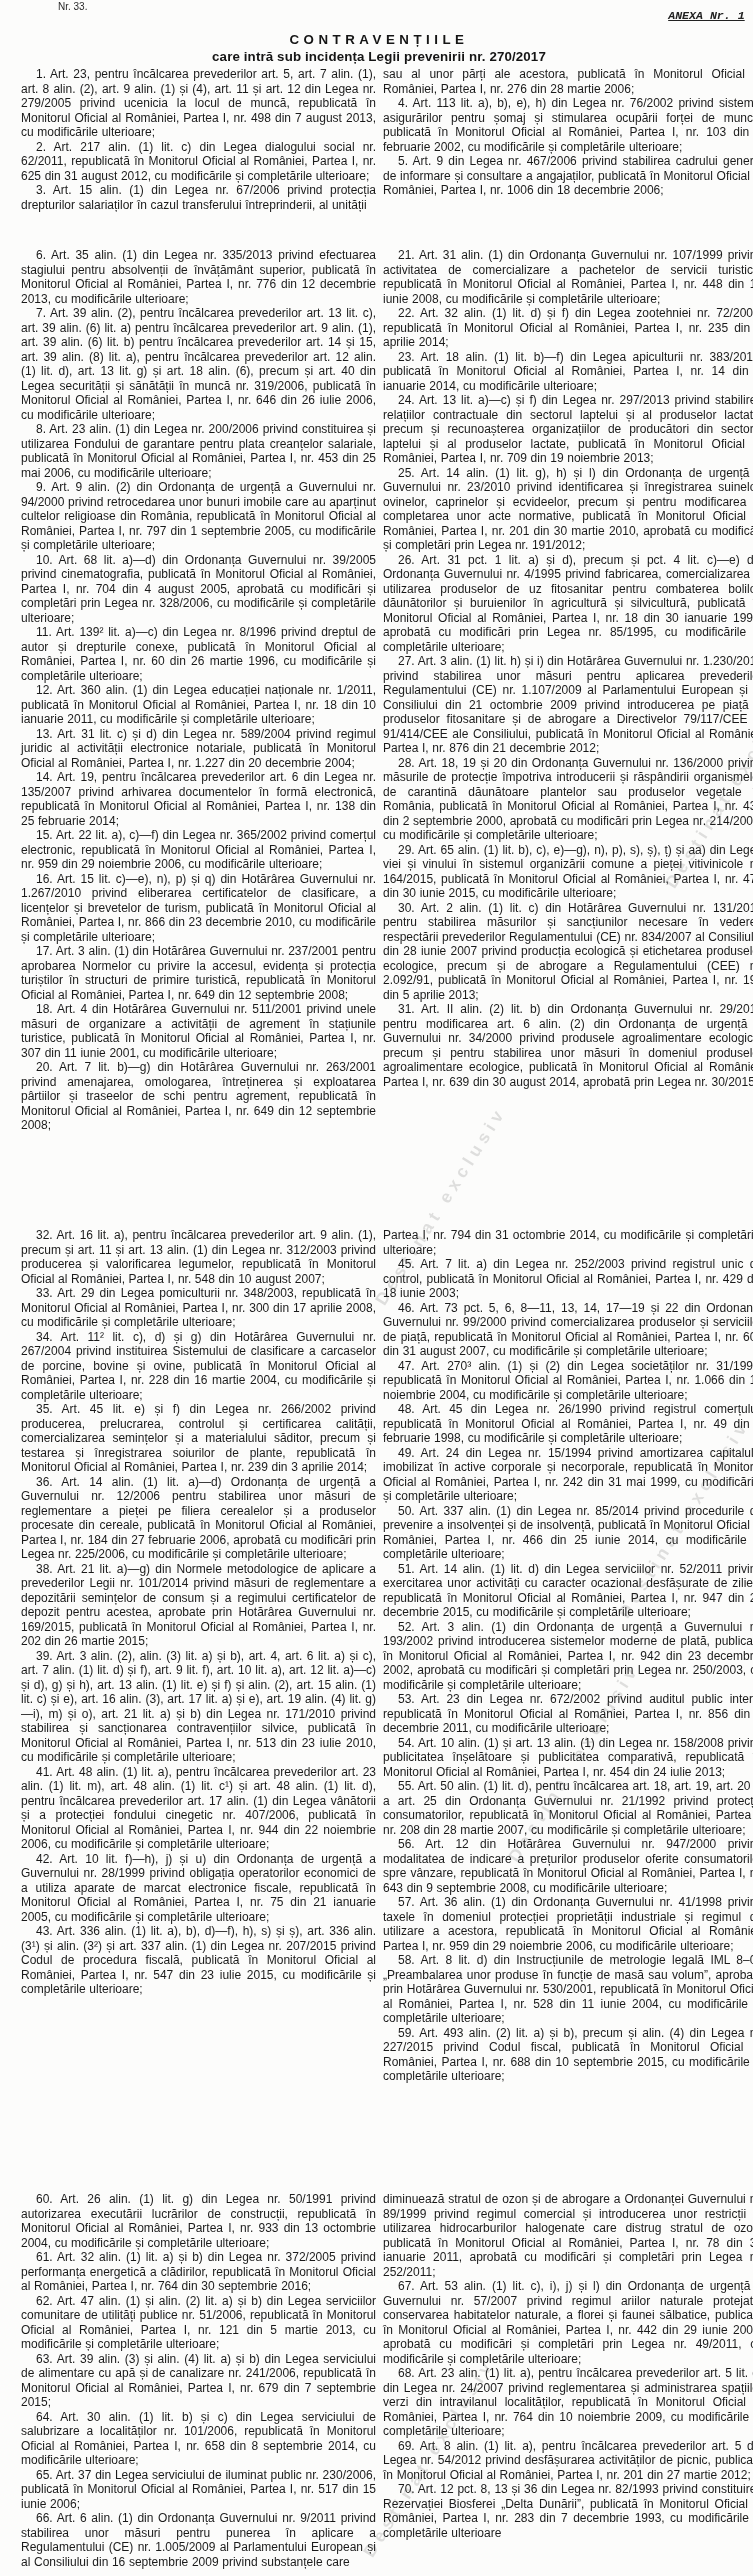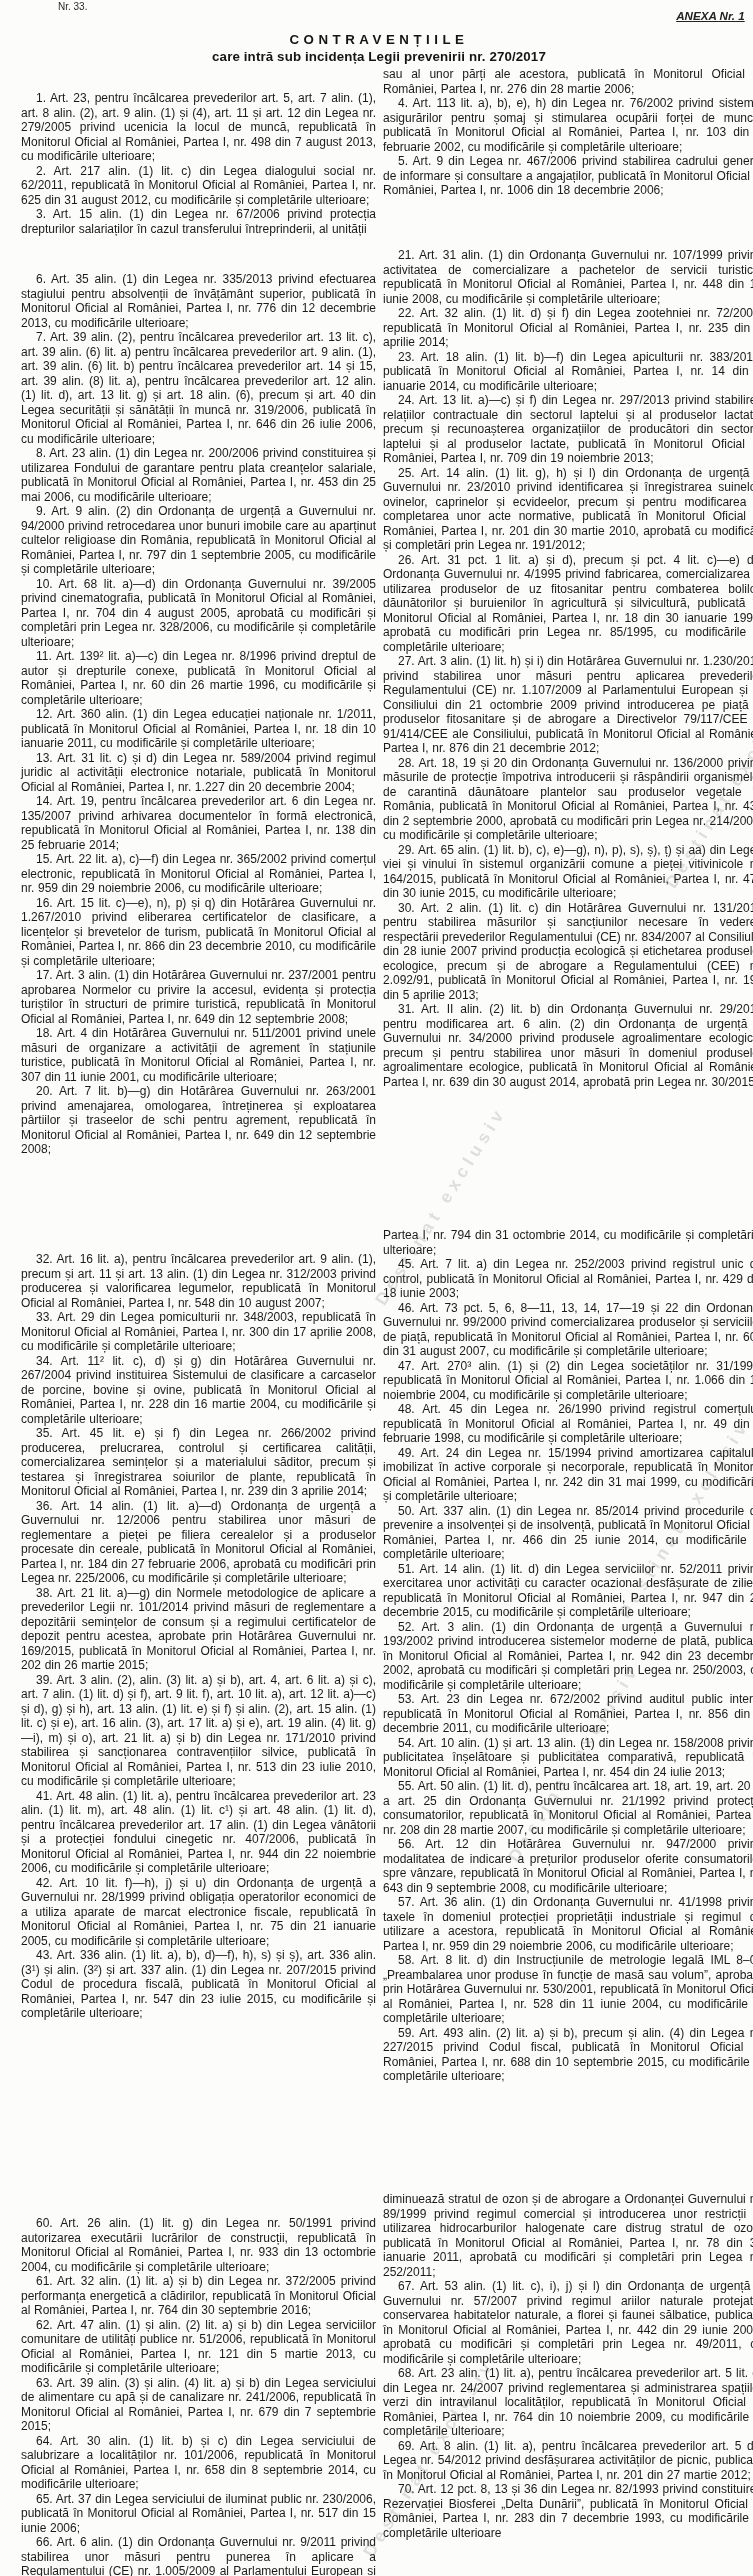--- a/index.html
+++ b/index.html
@@ -13,38 +13,38 @@
     -webkit-font-smoothing:antialiased;
   }
   .page{position:absolute;inset:0;overflow:hidden;}
   .doc-number{
     position:absolute;top:0.6px;left:58px;
     font-size:10px;color:#2a2a2a;
   }
   .annex-label{
     position:absolute;top:9.3px;right:9.3px;
     font-size:11.6px;font-style:italic;font-weight:700;
-    text-decoration:underline;color:#222;
+    text-decoration:underline;color:#222;font-family:Liberation Mono, monospace;
   }
   .title-block{position:absolute;top:32px;left:0;width:758px;text-align:center;}
   .doc-title{
     font-size:13.3px;font-weight:700;letter-spacing:0.34em;
     color:#151515;
   }
   .doc-subtitle{
     font-size:13.3px;font-weight:700;margin-top:2.3px;letter-spacing:0.01em;
     color:#151515;
   }
   .section{position:absolute;left:0;width:777px;}
   .section:nth-child(1){top:67px;}
   .section:nth-child(2){top:248px;}
   .section:nth-child(3){top:1228px;}
   .section:nth-child(4){top:2192px;}
   .col{position:absolute;top:0;}
-  .col.left{left:21px;width:355px;margin-top:24px;}
+  .col.left{left:21px;width:355px;}
   .col.right{left:383px;width:380px;}
   .para{
     margin:0;
     font-size:12px;line-height:14.5px;
     text-align:justify;text-justify:inter-word;
     text-indent:15px;
     word-spacing:0.3px;
   }
   .para.noindent{text-indent:0;}
   .watermark{

